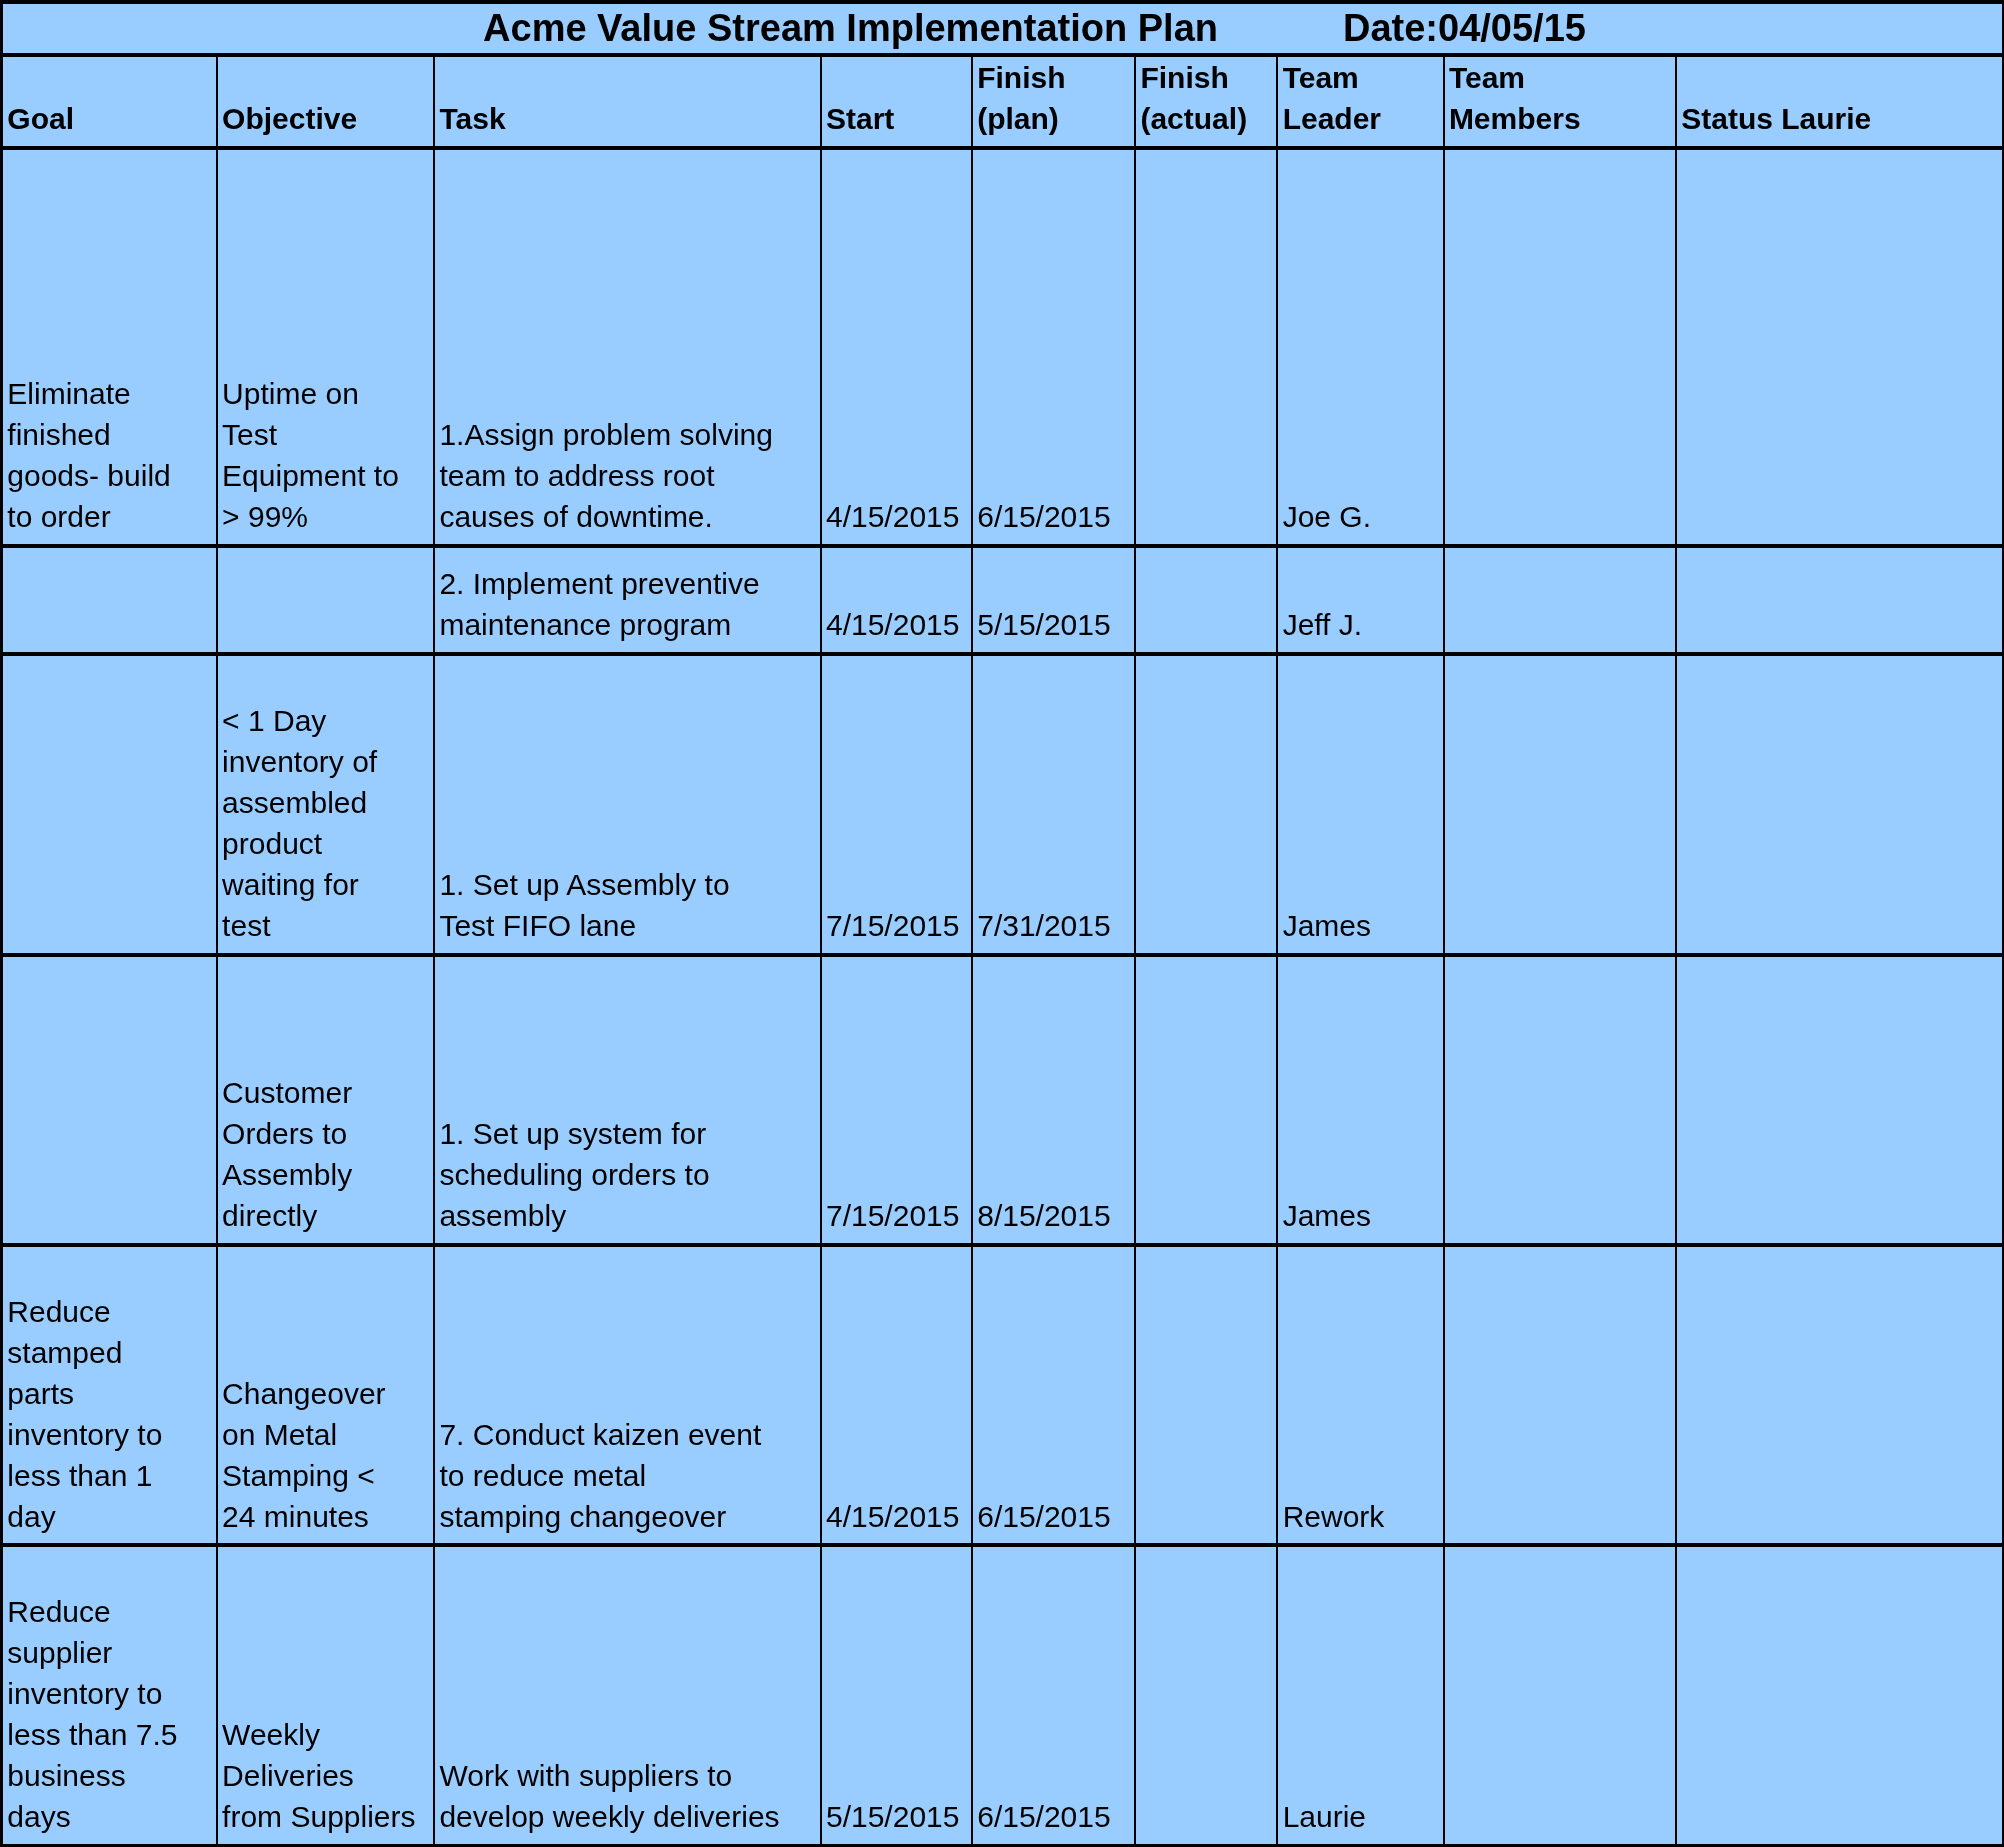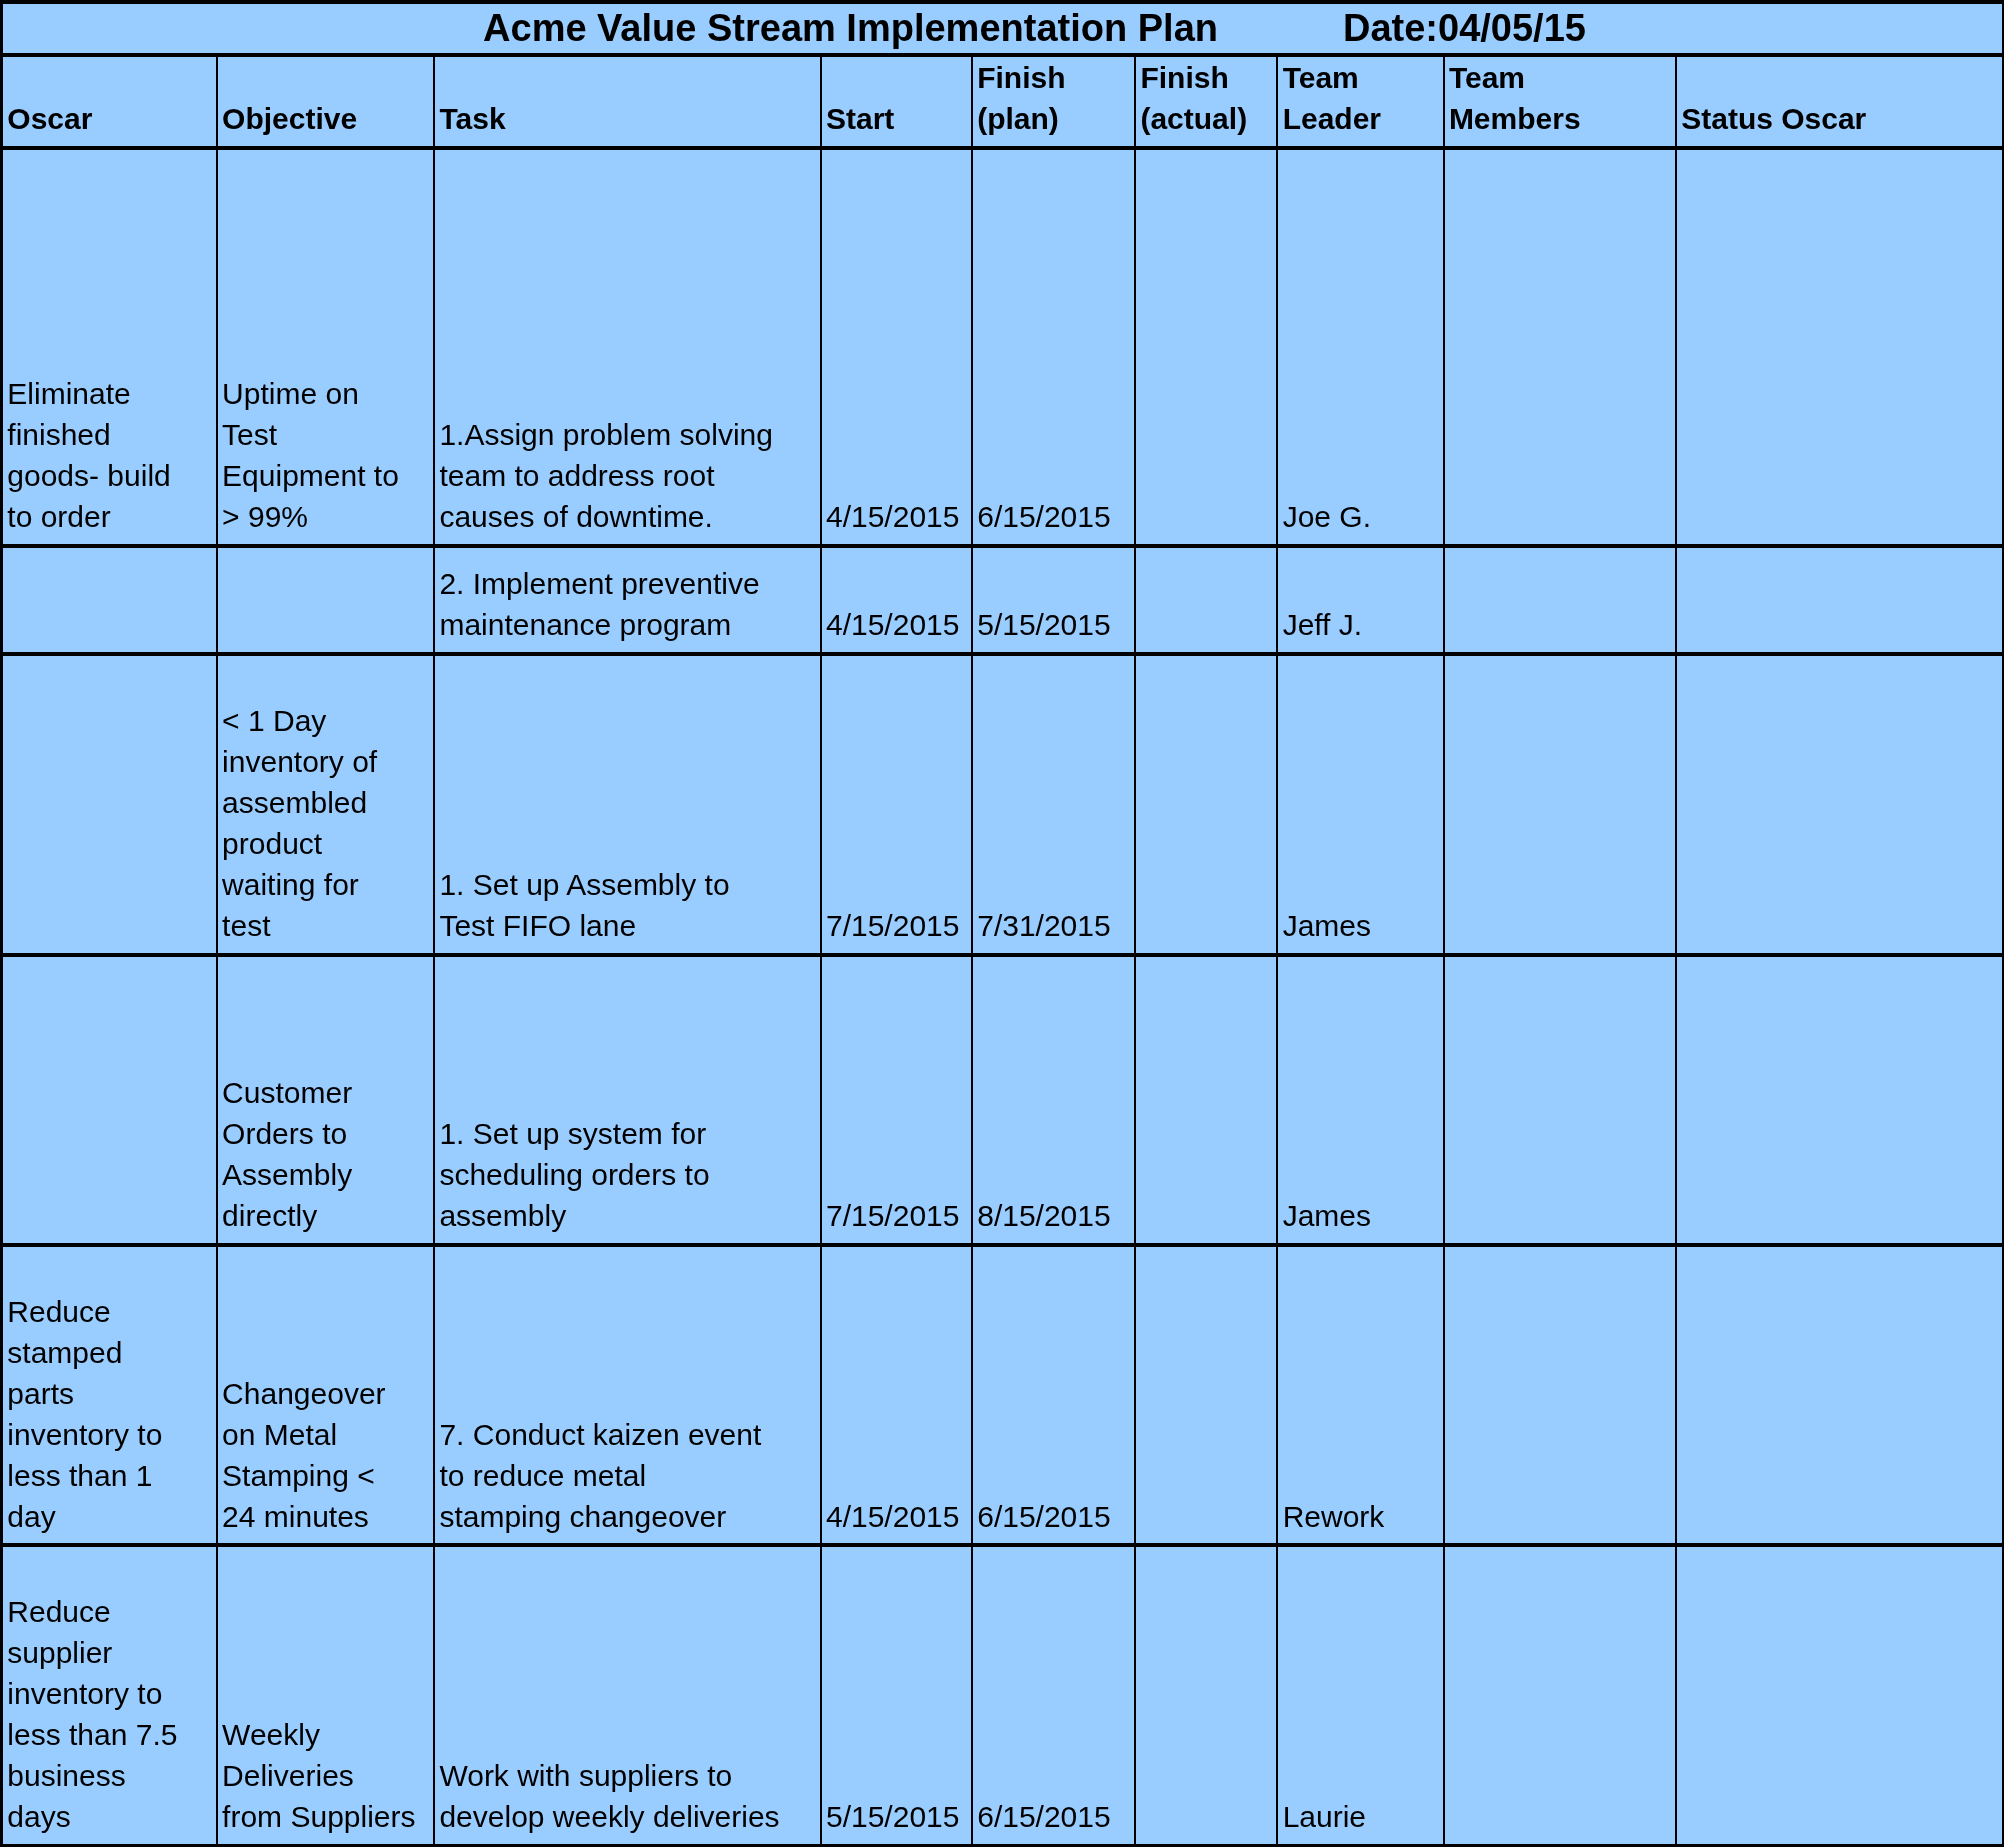--- a/index.html
+++ b/index.html
@@ -93,33 +93,33 @@
     <thead>
       <tr class="title-row">
         <td colspan="9">
           <div class="titlewrap">
             <span>Acme Value Stream Implementation Plan</span>
             <span>Date:04/05/15</span>
           </div>
         </td>
       </tr>
       <tr class="header-row" id="header-row">
-          <th>Oscar</th>
+          <th>Goal</th>
           <th>Objective</th>
           <th>Task</th>
           <th>Start</th>
           <th>Finish
 (plan)</th>
           <th>Finish
 (actual)</th>
           <th>Team
 Leader</th>
           <th>Team
 Members</th>
-          <th>Status Oscar</th>
+          <th>Status Laurie</th>
         </tr>
     </thead>
     <tbody id="sheet-body">
         <tr>
           <td>Eliminate
 finished
 goods- build
 to order</td>
           <td>Uptime on
 Test

